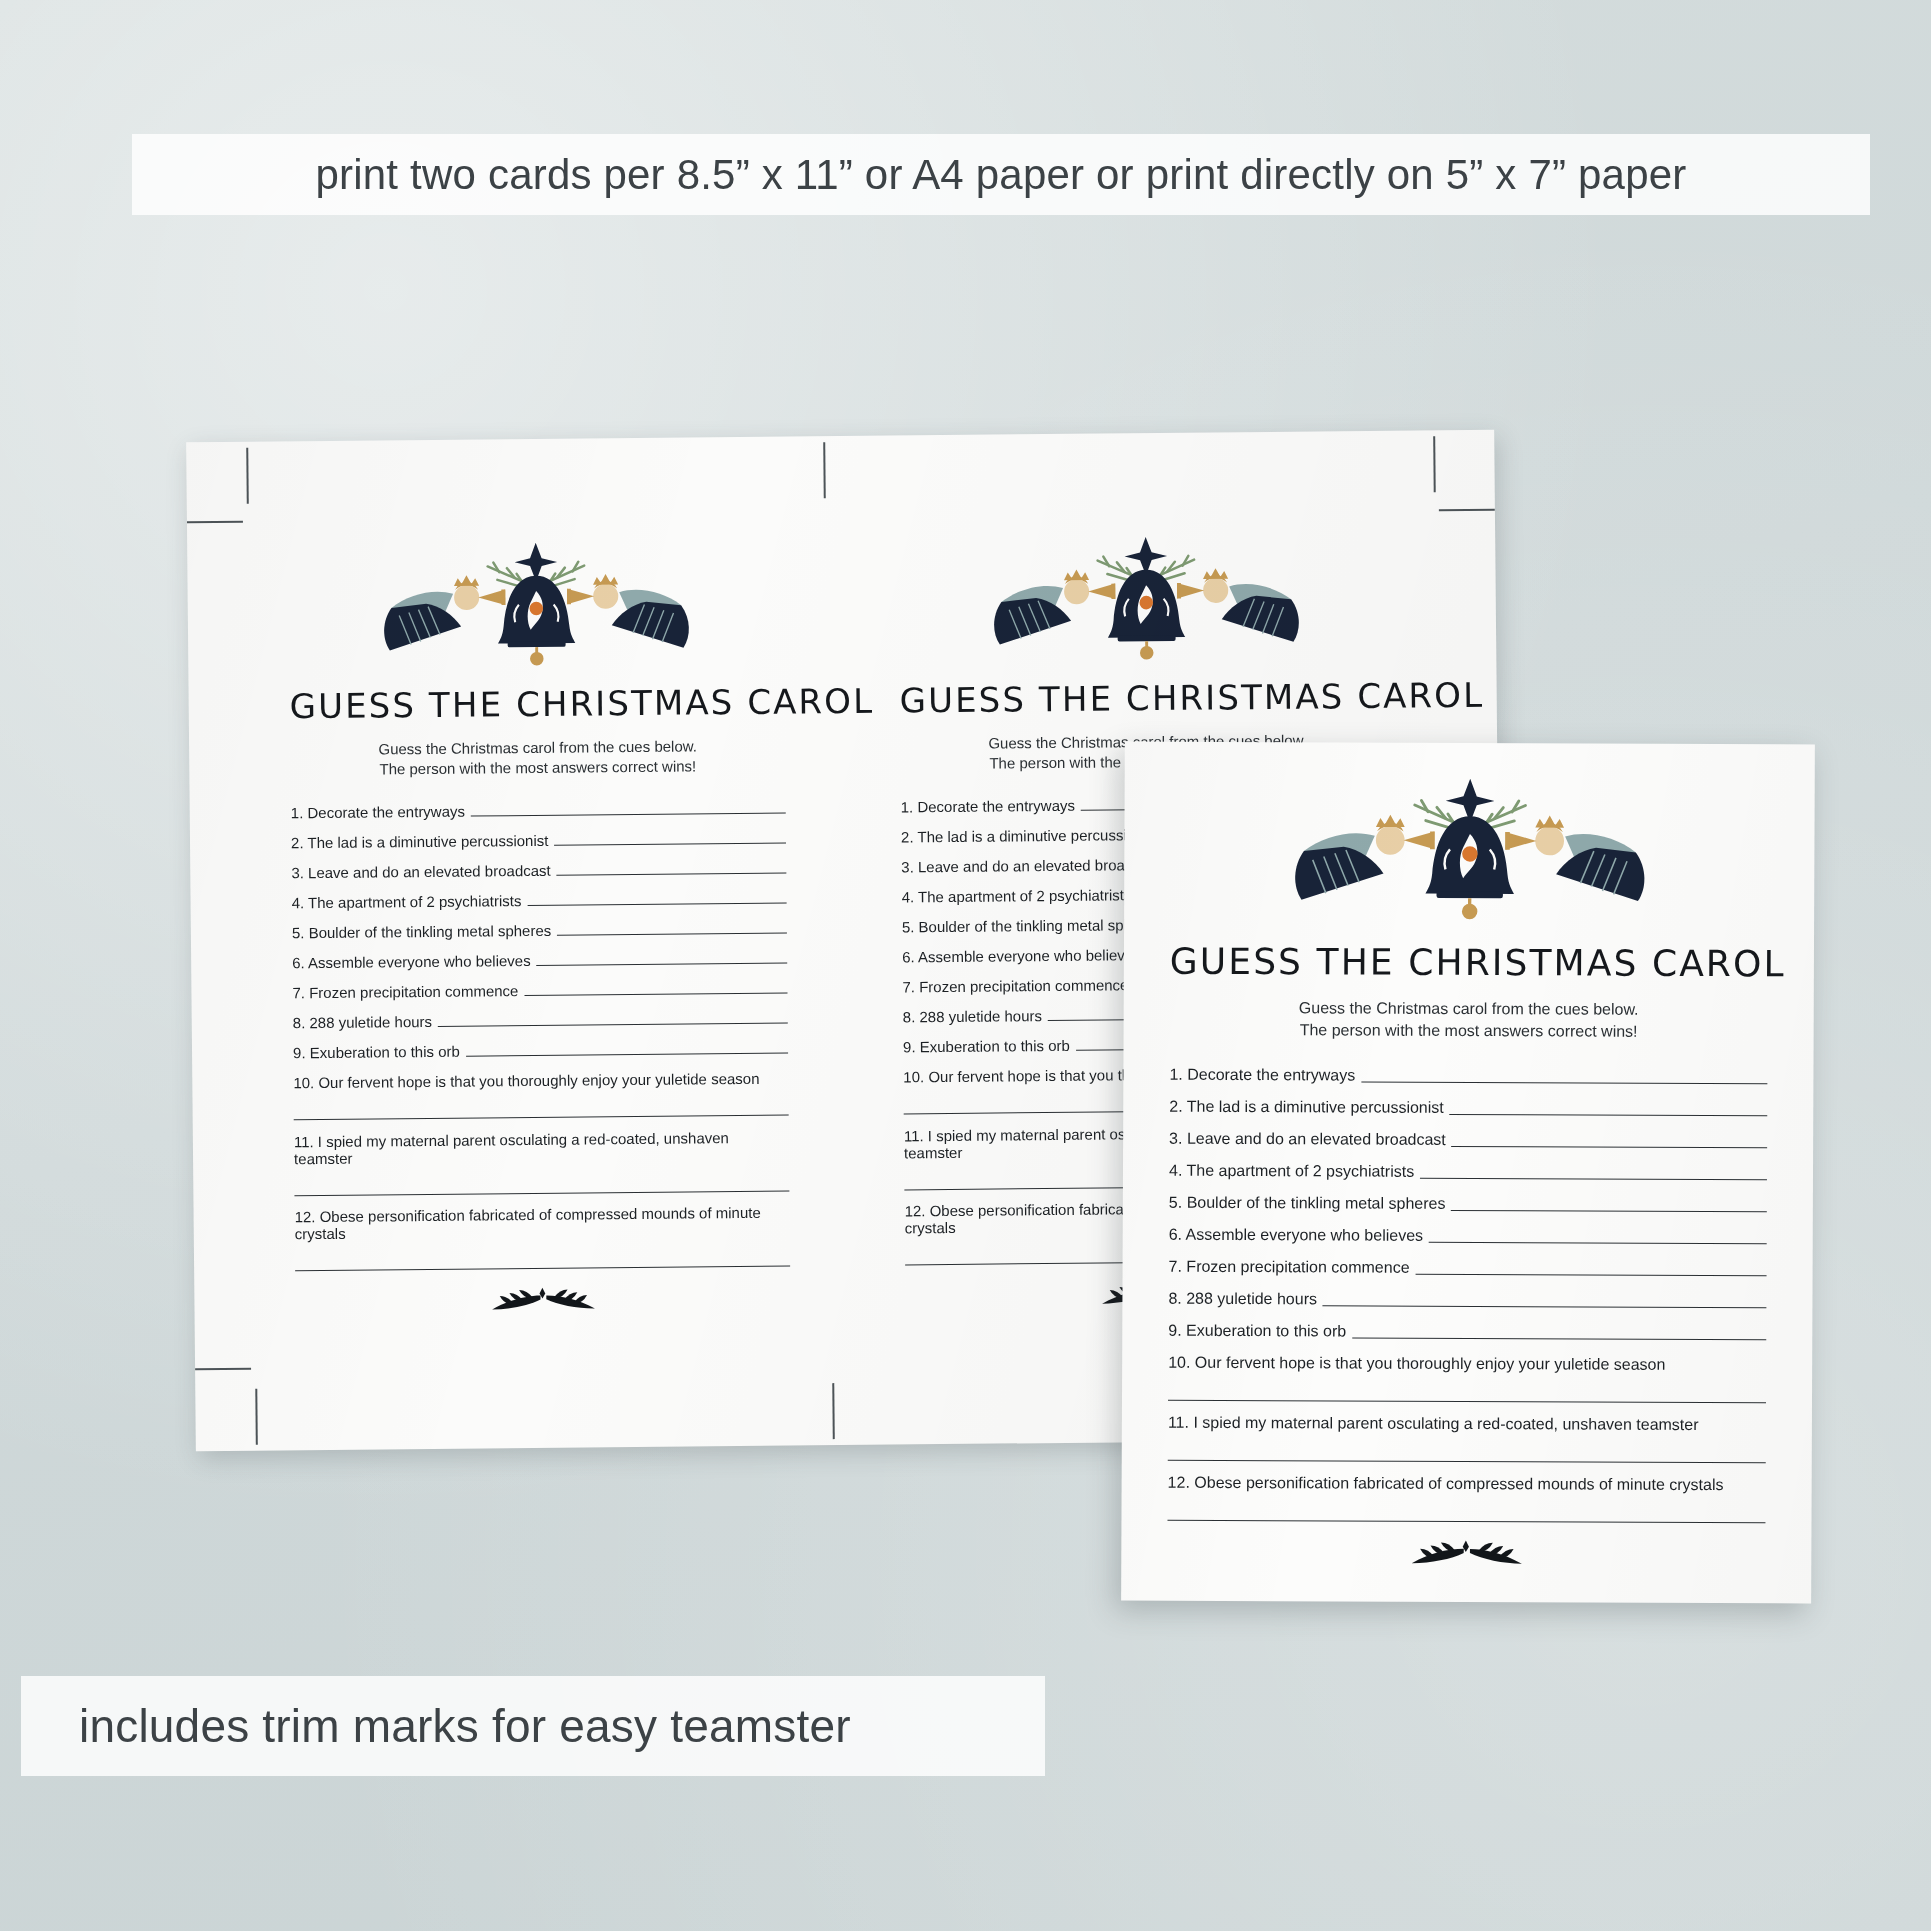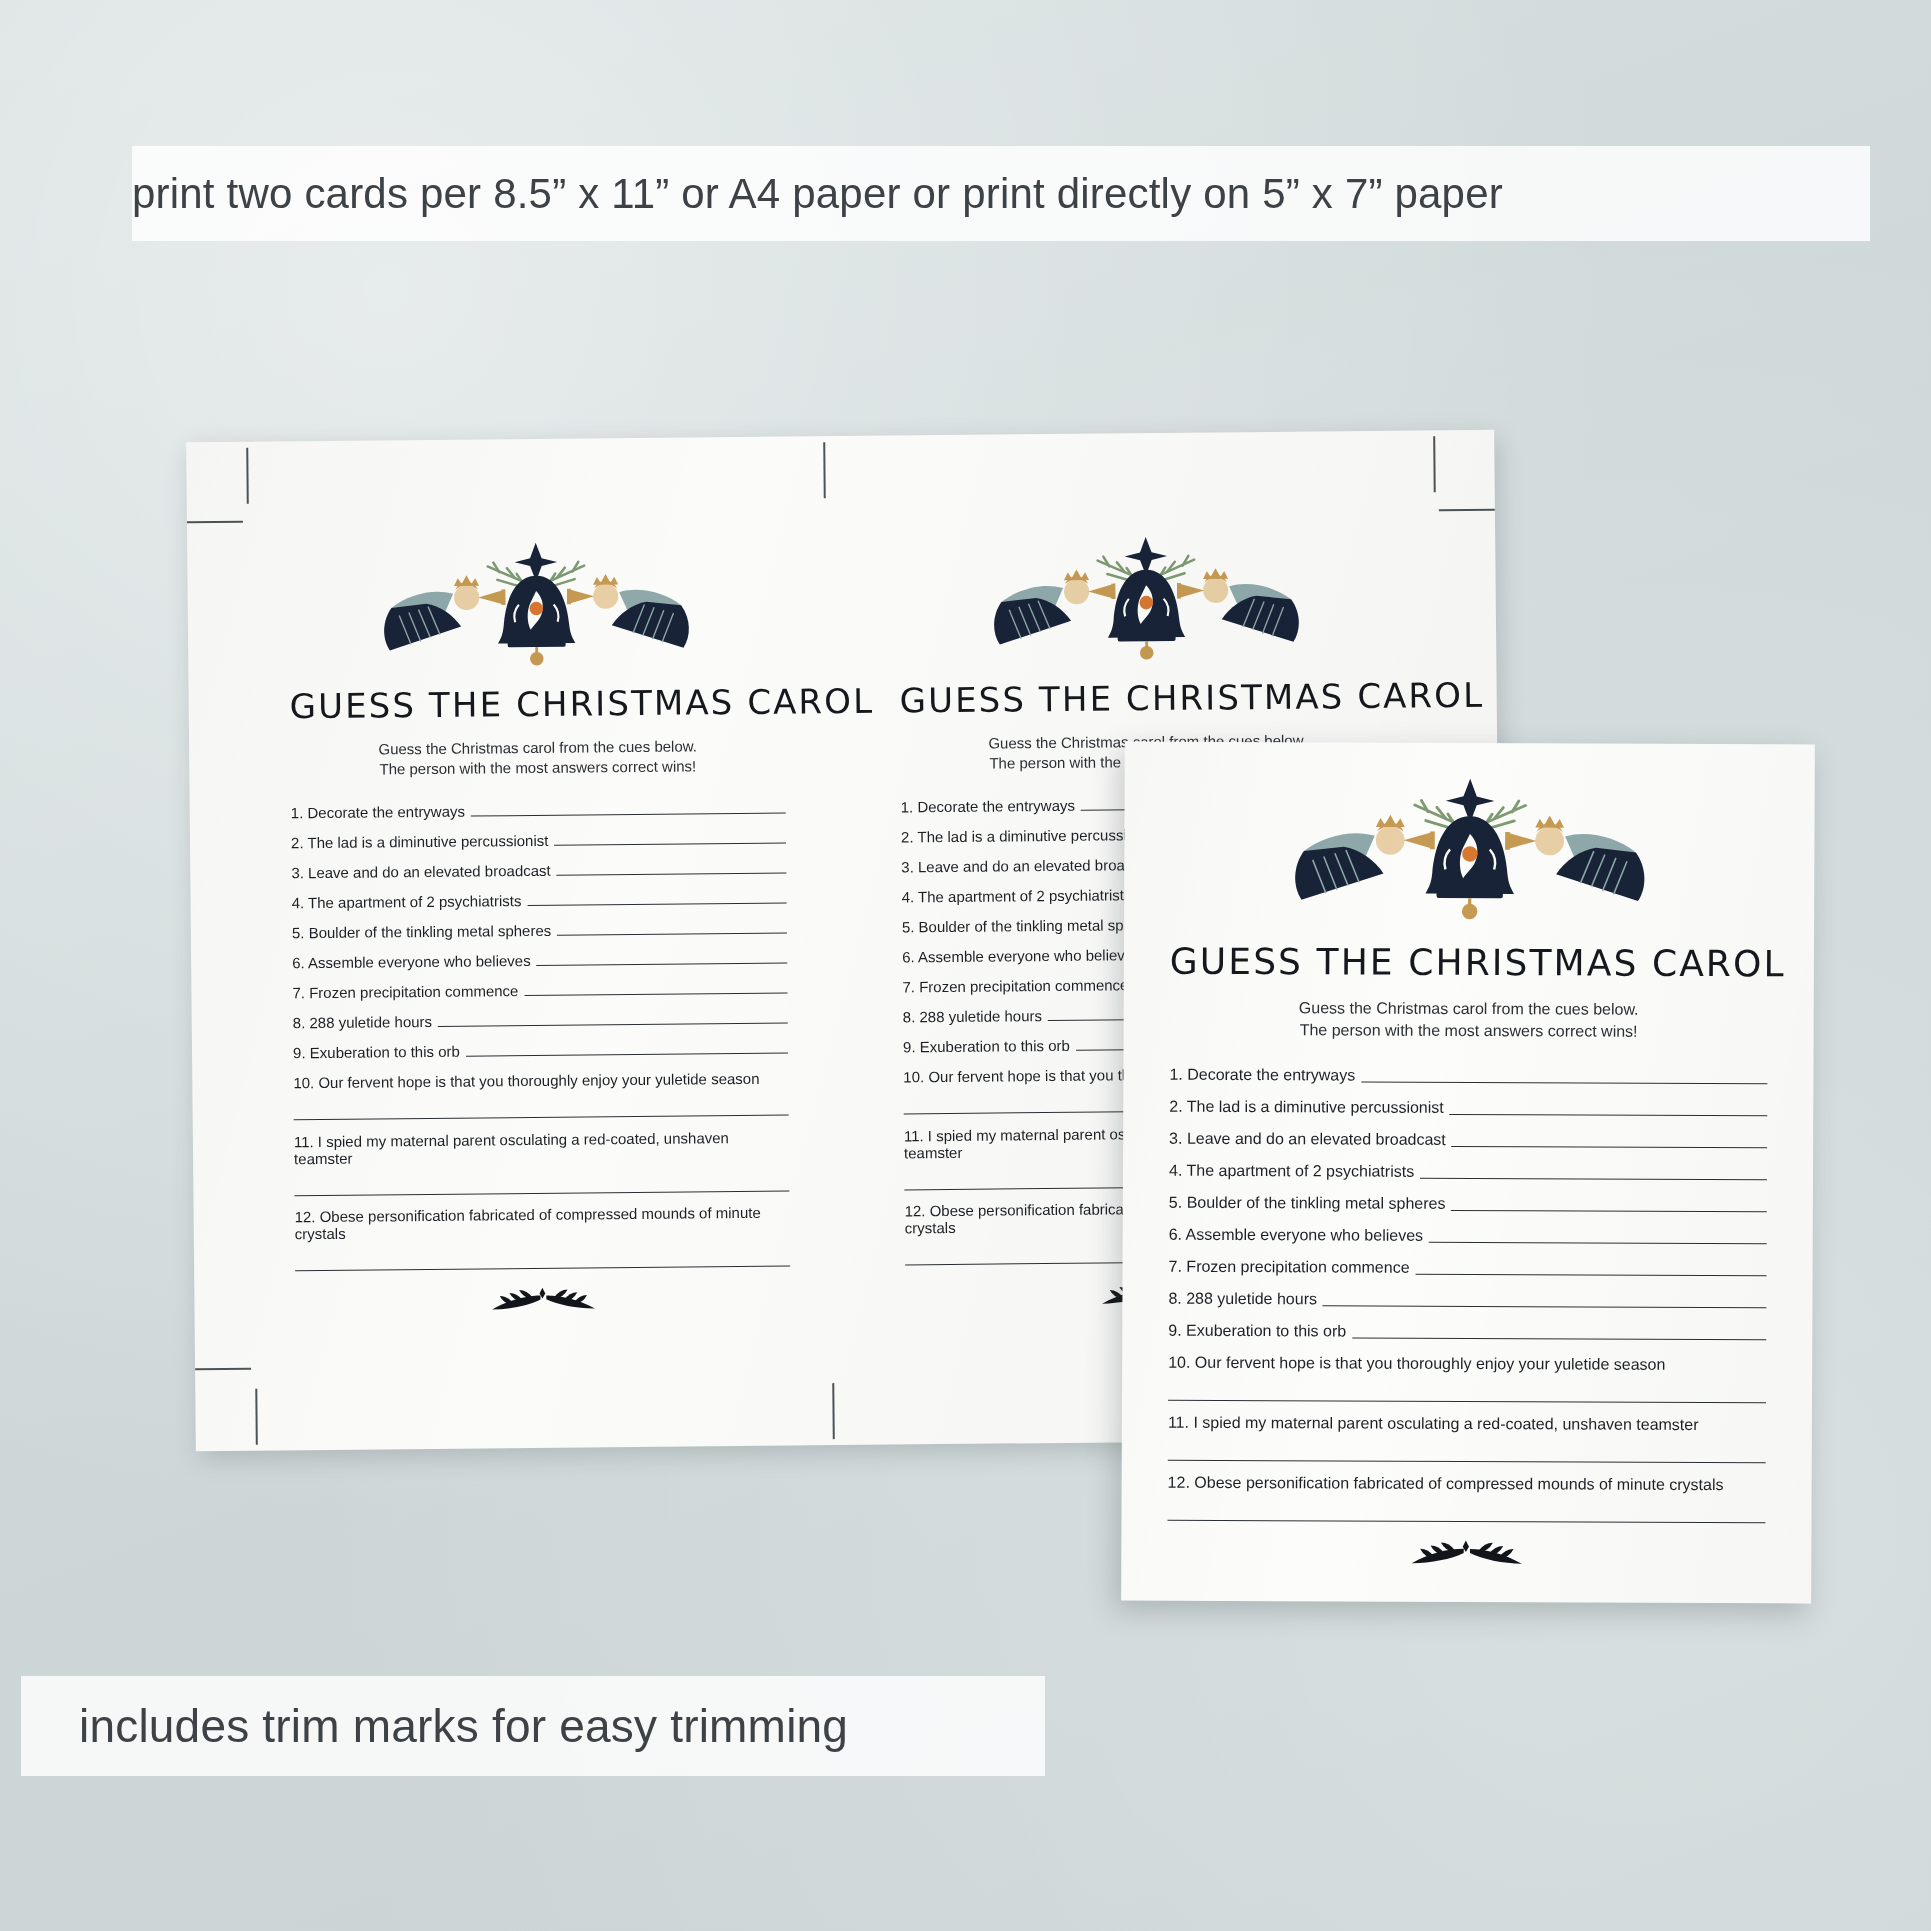--- a/index.html
+++ b/index.html
@@ -30,24 +30,24 @@
   .banner {
     position: absolute;
     background: rgba(255,255,255,0.82);
     color: #3c4246;
     display: flex;
     align-items: center;
     letter-spacing: 0.2px;
   }
   .banner-top {
     left: 132px;
-    top: 146px;
+    top: 134px;
     width: 1738px;
-    height: 95px;
-    justify-content: flex-start;
+    height: 81px;
+    justify-content: center;
     font-size: 42px;
   }
   .banner-bottom {
     left: 21px;
     top: 1676px;
     width: 966px;
     height: 100px;
     padding-left: 58px;
     font-size: 46px;
   }
@@ -622,15 +622,15 @@
           <path d="M76 16 q6 -8 14 -8 q-4 8 -14 10 Z"></path>
           <path d="M86 19 q6 -8 14 -8 q-4 8 -14 10 Z"></path>
           <path d="M96 22 q6 -8 14 -8 q-4 8 -14 10 Z"></path>
         </g>
       </svg>
     </div>
   </div>
 </div>
 
 <div class="banner banner-bottom">
-  <span>includes trim marks for easy trimming</span>
+  <span>includes trim marks for easy teamster</span>
 </div>
 
 
 </body></html>

